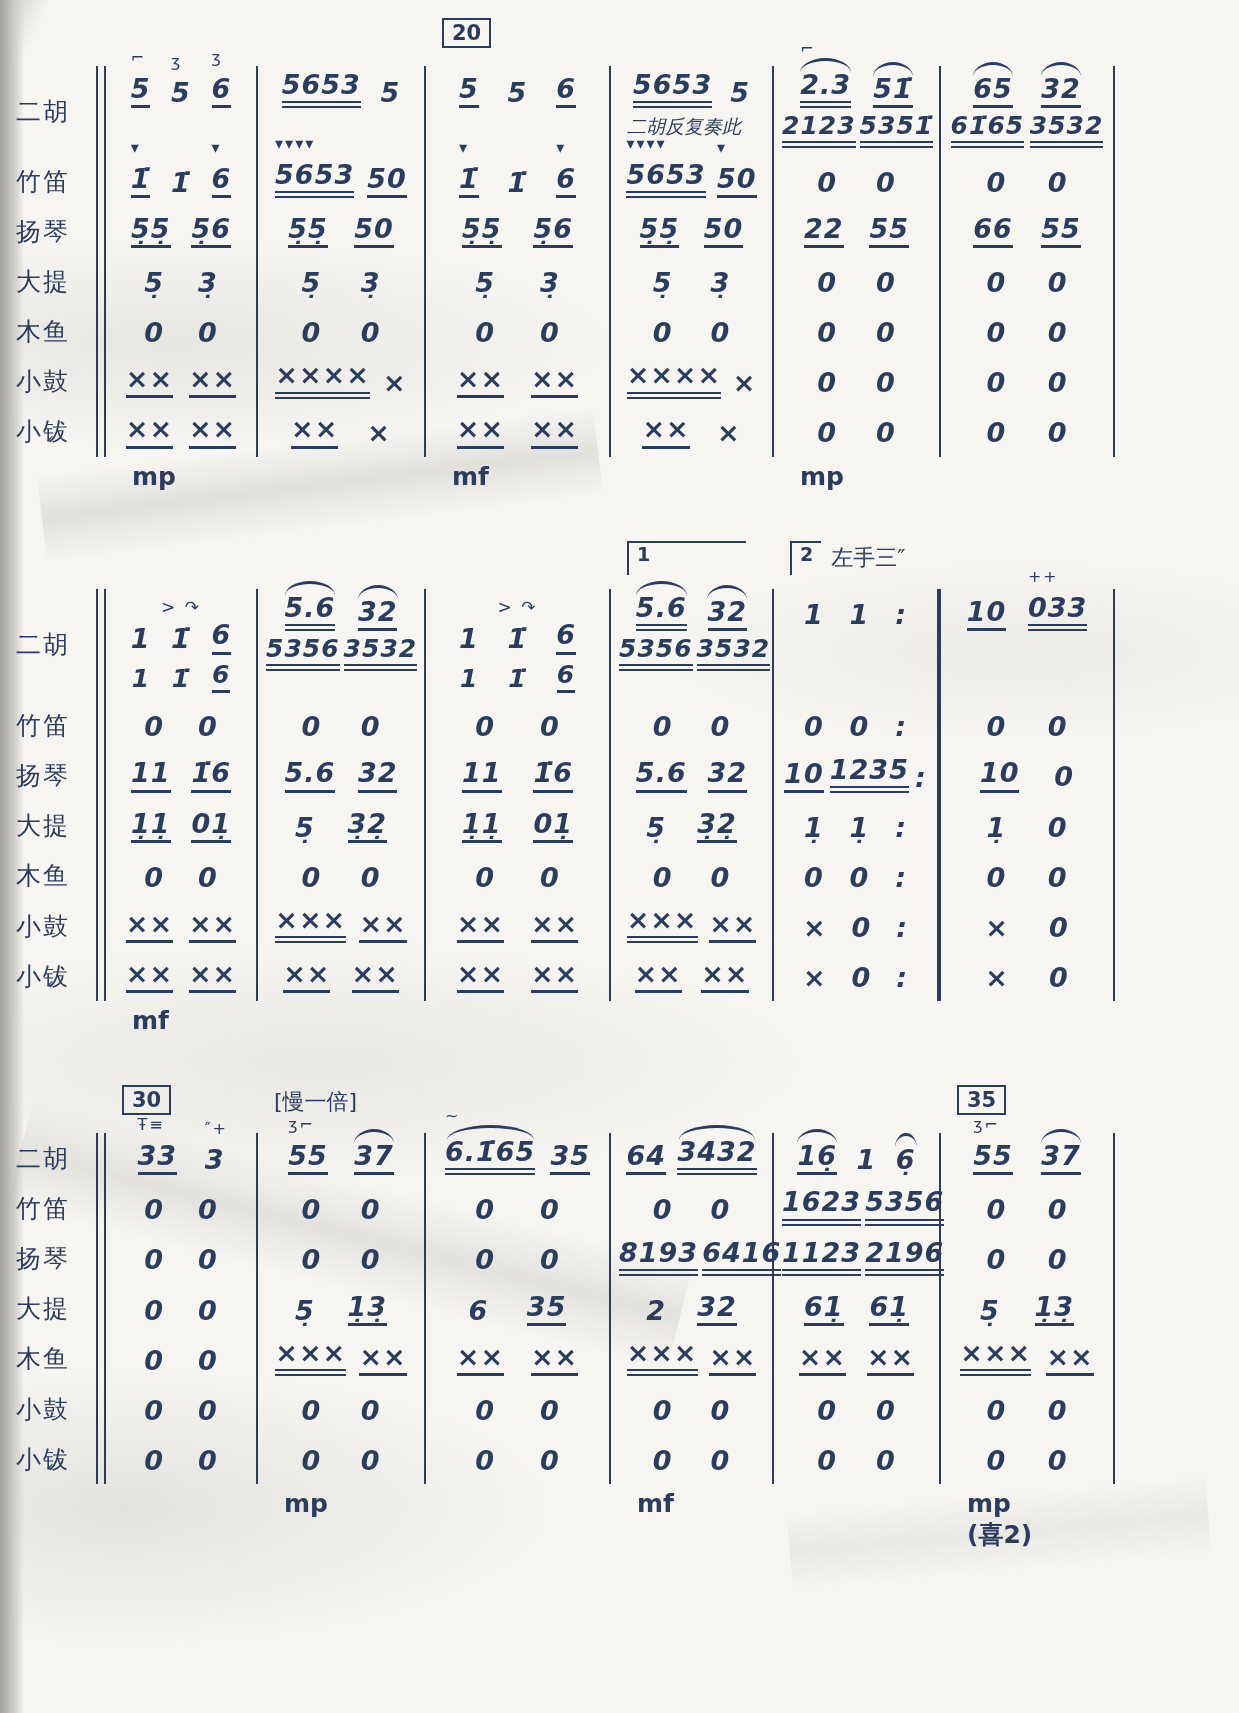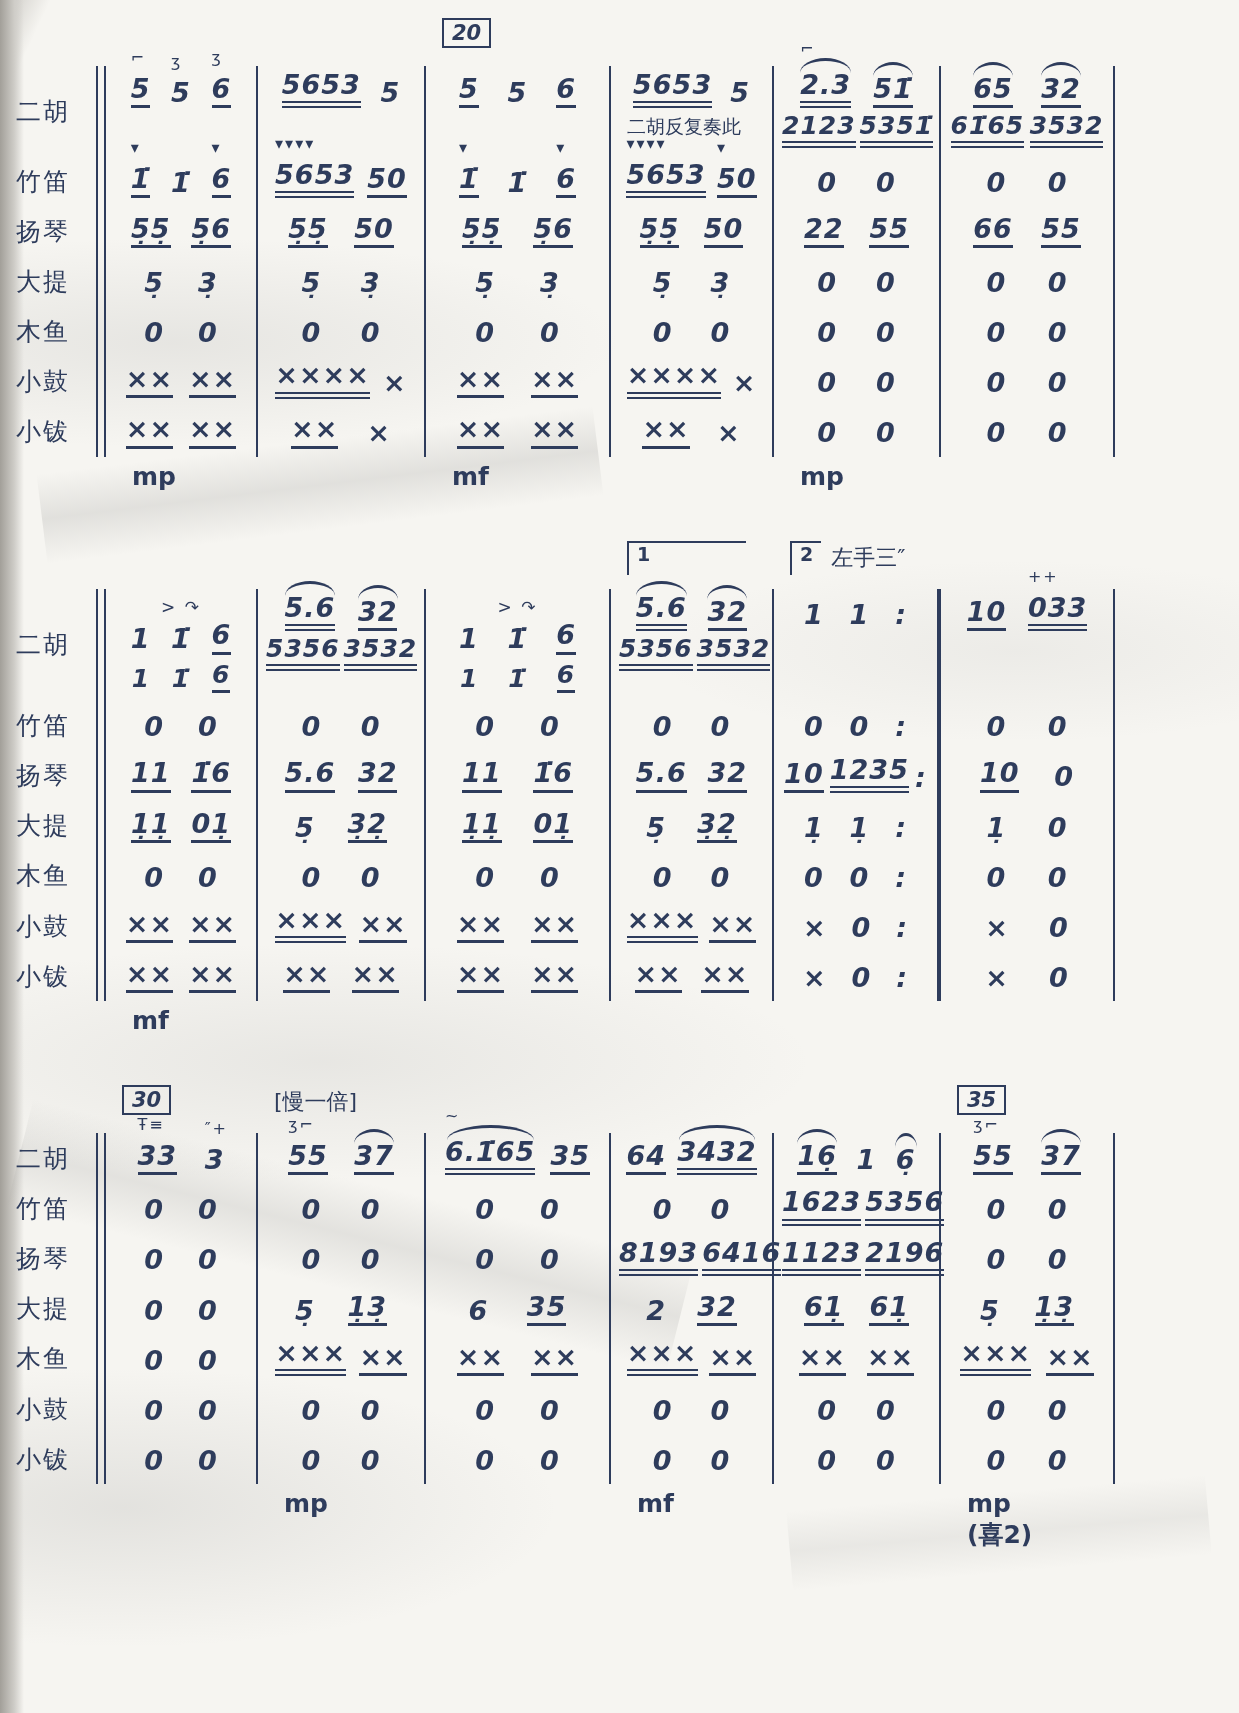--- a/index.html
+++ b/index.html
@@ -28,21 +28,21 @@
     background:linear-gradient(180deg,transparent,rgba(150,150,148,.20),transparent);}
   .crease.c3{right:30px;bottom:140px;width:420px;height:80px;transform:rotate(-5deg);
     background:linear-gradient(180deg,transparent,rgba(150,150,148,.14),transparent);}
 
   #score{position:relative;padding:14px 0 0 8px;}
   .system{margin-bottom:40px;}
   .srow{display:grid;grid-template-columns:96px 152px 168px 185px 163px 167px 176px;}
 
   
   .mark-cell{display:flex;align-items:flex-start;gap:10px;padding:4px 0 4px 18px;min-height:44px;}
-  .boxed{display:inline-block;border:2.5px solid currentColor;padding:1px 8px;font-size:21px;font-weight:600;font-style:italic;}
+  .boxed{display:inline-block;border:2.5px solid currentColor;padding:1px 8px;font-size:21px;font-weight:600;}
   .mark-text{font-size:22px;font-weight:500;padding-top:2px;white-space:nowrap;}
   .ending{display:inline-block;border-top:2.5px solid currentColor;border-left:2.5px solid currentColor;
     padding:0 8px 10px 8px;font-size:19px;font-weight:600;box-sizing:border-box;}
   .ending.e1{width:82%;}
 
   
   .notes .label{display:flex;align-items:center;padding-left:8px;font-size:25px;font-weight:500;
     border-right:2.5px solid currentColor;margin-right:6px;letter-spacing:2px;white-space:nowrap;}
   .mcell{border-left:2px solid currentColor;padding:4px 6px 8px 6px;position:relative;}
   .mcell.first{border-left-width:2.5px;}
@@ -53,21 +53,21 @@
   .line{display:flex;justify-content:space-evenly;align-items:flex-end;min-height:38px;
     font-size:27px;font-weight:600;font-style:italic;letter-spacing:1px;}
   .line.second{font-size:25px;margin-top:4px;min-height:34px;}
   .tok{position:relative;display:inline-block;line-height:1.12;padding:0 2px;white-space:nowrap;}
   .u1{display:inline-block;border-bottom:3px solid currentColor;padding-bottom:1px;}
   .u2{display:inline-block;border-bottom:7px double currentColor;padding-bottom:1px;text-align:right;}
   .arc{position:absolute;left:4%;right:4%;top:-12px;height:12px;
     border-top:3px solid currentColor;border-radius:50% 50% 0 0 / 100% 100% 0 0;}
   .mk{position:absolute;left:2px;top:-25px;font-size:16px;font-weight:500;font-style:normal;
     letter-spacing:2px;white-space:nowrap;}
-  .note-below{font-size:19px;margin-top:6px;font-weight:500;padding-left:10px;white-space:nowrap;}
+  .note-below{font-size:19px;margin-top:6px;font-weight:500;padding-left:10px;white-space:nowrap;font-style:italic;}
 
   
   .dyn-cell{padding:4px 0 0 28px;min-height:36px;}
   .dyn{font-size:25px;font-weight:600;white-space:pre-line;line-height:1.25;}
 </style>
 </head>
 <body>
 
 <div class="paper"></div>
 <div class="edge"></div>

